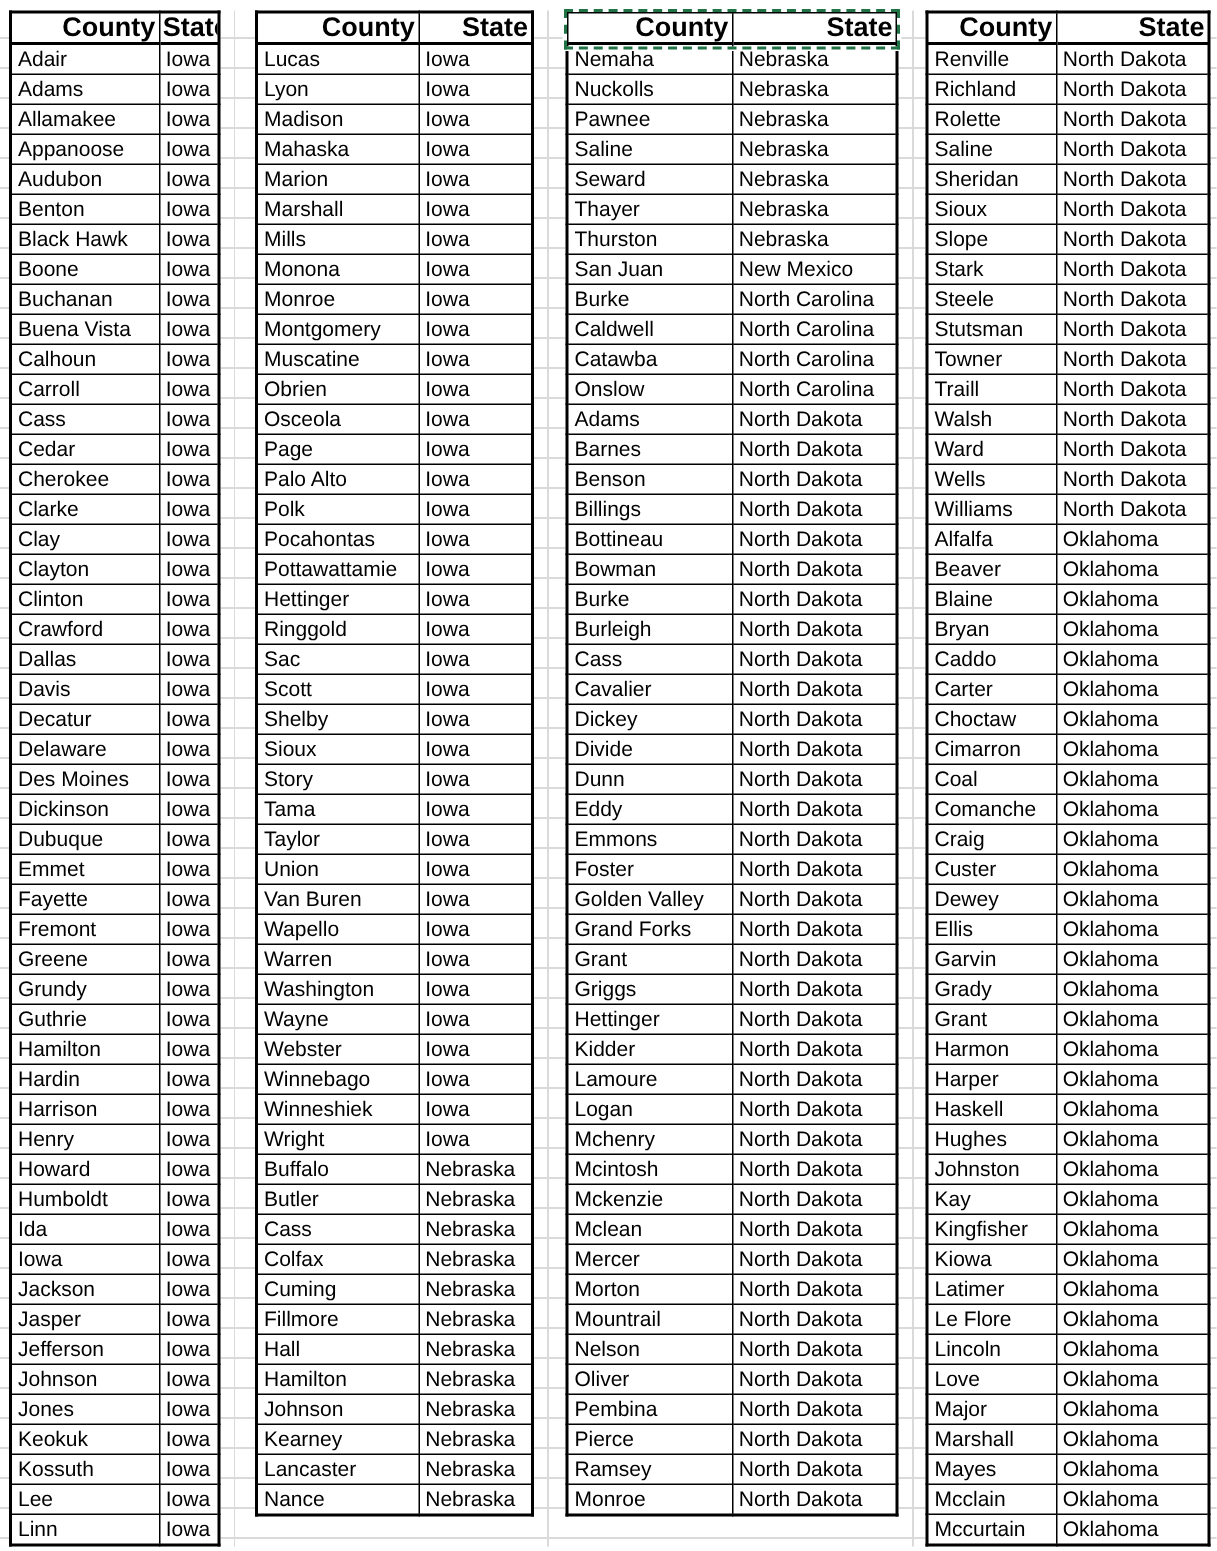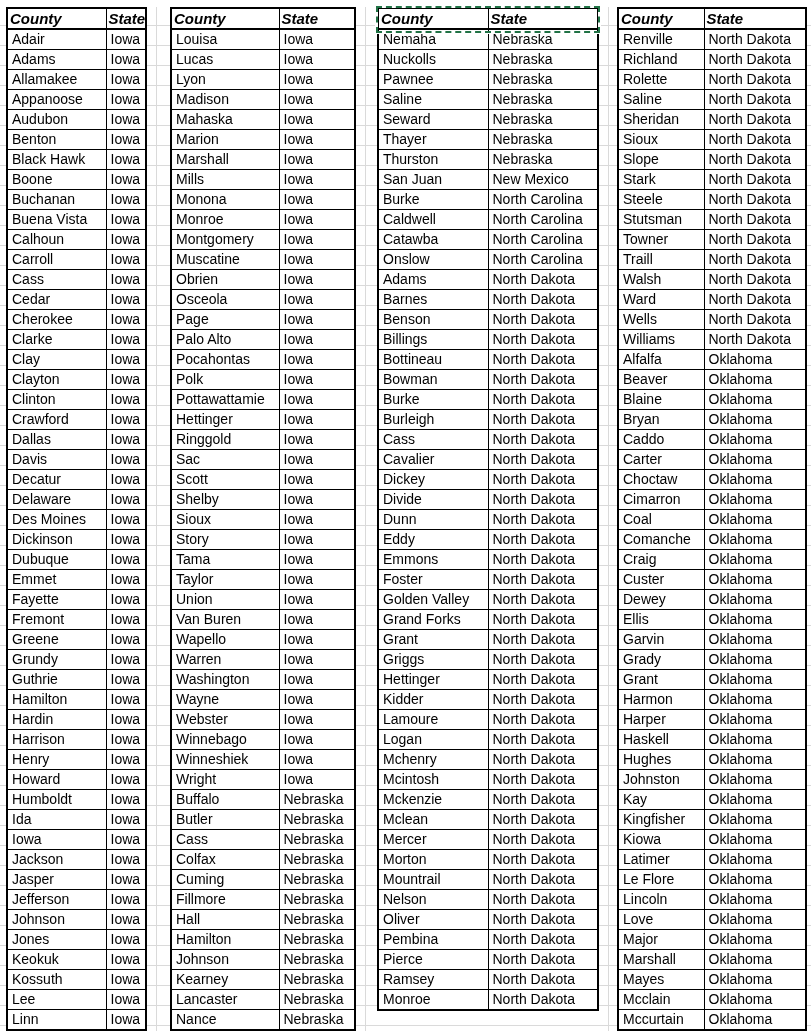--- a/index.html
+++ b/index.html
@@ -57,27 +57,26 @@
     height: 19px;
     padding: 0 2px 0 4px;
     white-space: nowrap;
     overflow: hidden;
     font-size: 14px;
     line-height: 19px;
     text-align: left;
     vertical-align: middle;
   }
   table.ctable th {
-    font-size: 15px;
+    font-size: 18px;
     font-weight: 700;
-    text-align: left;
+    text-align: right;
     height: 20px;
     border-bottom: 2px solid #000000;
     padding: 0 2px;
-    font-style: italic;
   }
   
   .t3 { position: relative; }
   .ants-mask {
     position: absolute;
     top: -2px; left: -2px;
     width: calc(100% + 4px);
     height: 29px;
     border: 3px solid #ffffff;
     z-index: 2;
@@ -316,24 +315,20 @@
   <div class="twrap t2">
     <table class="ctable">
         <thead>
           <tr>
             <th>County</th>
             <th>State</th>
           </tr>
         </thead>
         <tbody>
           <tr>
-            <td>Louisa</td>
-            <td>Iowa</td>
-          </tr>
-          <tr>
             <td>Lucas</td>
             <td>Iowa</td>
           </tr>
           <tr>
             <td>Lyon</td>
             <td>Iowa</td>
           </tr>
           <tr>
             <td>Madison</td>
             <td>Iowa</td>
@@ -380,25 +375,25 @@
           </tr>
           <tr>
             <td>Page</td>
             <td>Iowa</td>
           </tr>
           <tr>
             <td>Palo Alto</td>
             <td>Iowa</td>
           </tr>
           <tr>
+            <td>Polk</td>
+            <td>Iowa</td>
+          </tr>
+          <tr>
             <td>Pocahontas</td>
-            <td>Iowa</td>
-          </tr>
-          <tr>
-            <td>Polk</td>
             <td>Iowa</td>
           </tr>
           <tr>
             <td>Pottawattamie</td>
             <td>Iowa</td>
           </tr>
           <tr>
             <td>Hettinger</td>
             <td>Iowa</td>
           </tr>

